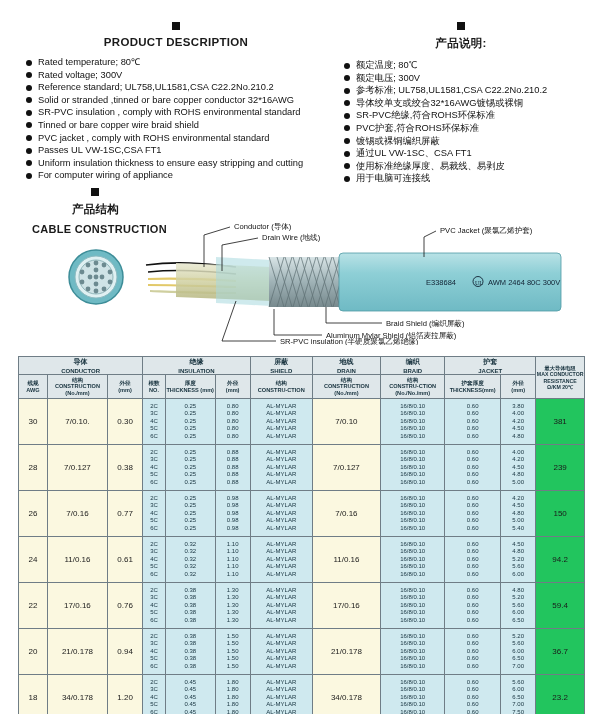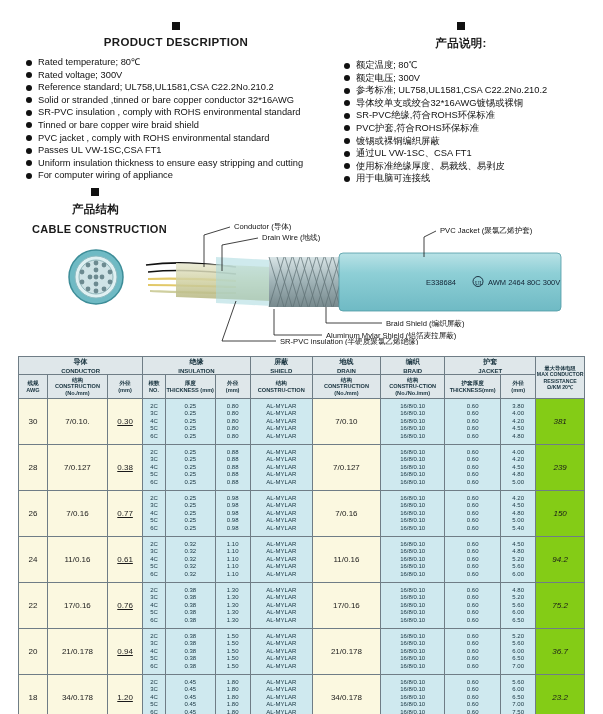--- a/index.html
+++ b/index.html
@@ -39,27 +39,27 @@
   .tbl-wrap { position:absolute; left:18px; top:356px; width:567px; }
   table.spec { border-collapse:collapse; width:567px; table-layout:fixed; }
   table.spec td, table.spec th { border:1px solid #6f7d86; padding:0; text-align:center; vertical-align:middle; }
   .hdr-top td { background:#dfe7ea; height:17px; font-size:7px; font-weight:bold; color:#16313d; }
   .hdr-sub td { background:#dfe7ea; height:24px; font-size:5.6px; font-weight:bold; color:#16313d; line-height:6.6px; }
   .hdr-sub td span.en { display:block; }
   .hdr-sub td span.cn { display:block; font-size:5.6px; }
   tr.data td { height:46px; font-size:8px; }
   td.awg { background:#fbf8e0; font-size:8.5px; }
   td.cond { background:#fbf8e0; }
-  td.dia { background:#fbf8e0;text-decoration:underline; }
+  td.dia { background:#fbf8e0; }
   td.ins-th, td.ins-dia { background:#cfe9ef; }
   td.shield { background:#cfe9ef; }
   td.drain { background:#fbf8e0; }
   td.braid { background:#cfe9ef; }
   td.jack-th, td.jack-dia { background:#cfe9ef; }
-  td.price { background:#84cc16;font-style:italic; }
+  td.price { background:#22c55e; }
   .stack { font-size:6px; line-height:7.4px; color:#17333f; }
   .stack div { white-space:nowrap; }
 </style>
 </head>
 <body>
 
 <div class="page">
 
   <div class="desc-wrap">
 
@@ -696,21 +696,21 @@
             </td>
             <td class="jack-dia">
               <div class="stack">
                 <div>4.80</div>
                 <div>5.20</div>
                 <div>5.60</div>
                 <div>6.00</div>
                 <div>6.50</div>
               </div>
             </td>
-            <td class="price">75.2</td>
+            <td class="price">59.4</td>
           </tr>
           <tr class="data">
             <td class="awg">20</td>
             <td class="cond">21/0.178</td>
             <td class="dia">0.94</td>
             <td class="ins-th">
               <div class="stack">
                 <div>2C</div>
                 <div>3C</div>
                 <div>4C</div>

